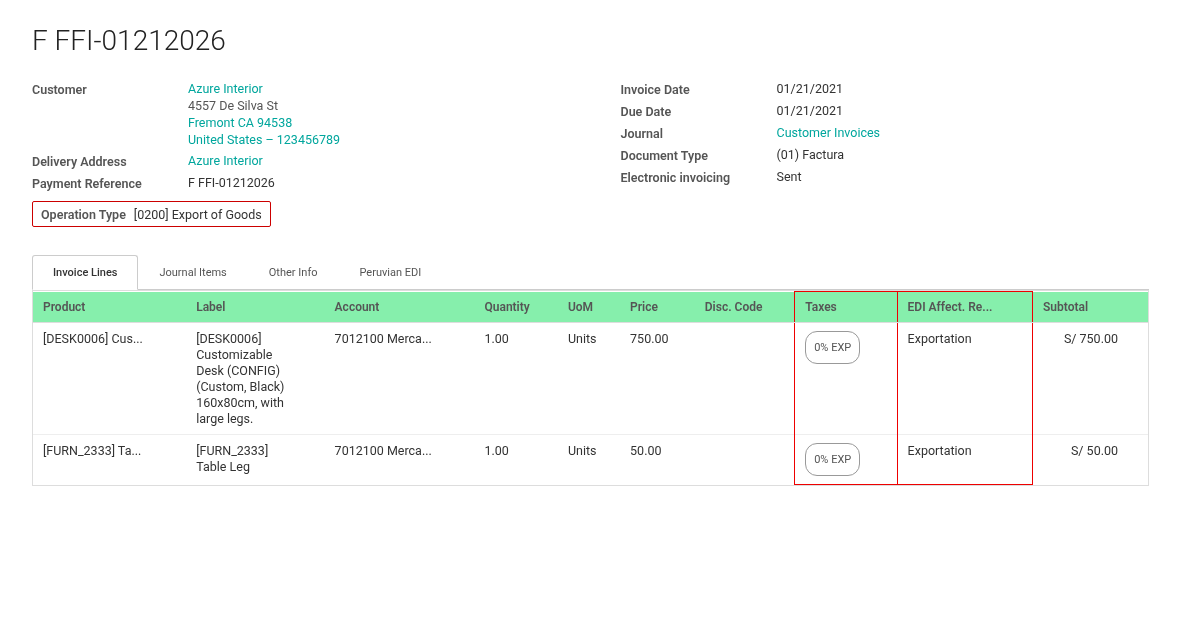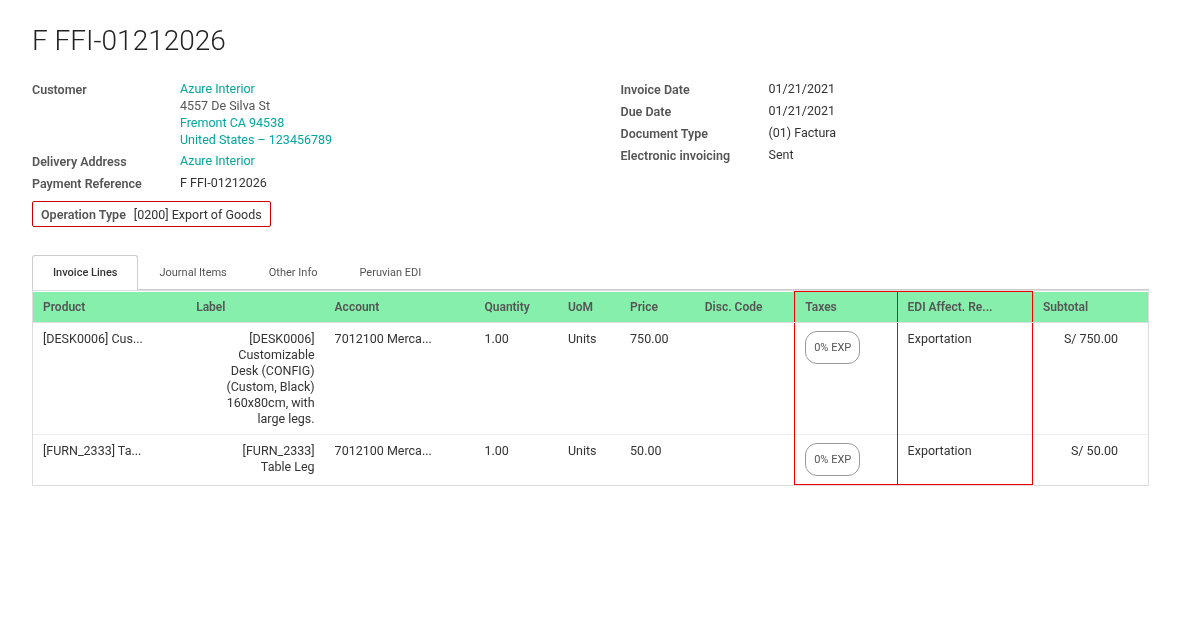--- a/index.html
+++ b/index.html
@@ -2,21 +2,21 @@
 <html><head>
   <meta charset="utf-8">
   <style>
     * { box-sizing: border-box; margin: 0; padding: 0; }
     body { font-family: -apple-system, BlinkMacSystemFont, 'Segoe UI', Roboto, sans-serif; font-size: 13px; color: #333; background: #fff; padding: 24px 32px; }
 
     .page-title { font-size: 28px; font-weight: 300; color: #222; margin-bottom: 24px; }
 
     .form-section { display: flex; gap: 60px; margin-bottom: 28px; }
     .form-col { flex: 1; }
-    .form-row { display: flex; gap: 8px; margin-bottom: 6px; align-items: flex-start; }
+    .form-row { display: flex; gap: 16px; margin-bottom: 6px; align-items: flex-start; }
     .form-label { font-weight: 600; color: #555; min-width: 140px; font-size: 12.5px; padding-top: 1px; }
     .form-value { color: #333; font-size: 12.5px; }
     .form-value.link { color: #01a69d; cursor: pointer; }
     .form-value.address-block { display: flex; flex-direction: column; gap: 2px; }
     .form-value.address-block span.link { color: #01a69d; }
     .form-value.address-block span { color: #555; }
 
     .tabs { display: flex; border-bottom: 1px solid #ccc; margin-bottom: 0; }
     .tab { padding: 10px 20px; cursor: pointer; font-size: 11px; color: #555; border: 1px solid transparent; border-bottom: none; margin-bottom: -1px; }
     .tab.active { border: 1px solid #ccc; border-bottom: 1px solid #fff; color: #333; font-weight: 500; background: #fff; border-radius: 3px 3px 0 0; }
@@ -30,21 +30,21 @@
     tbody tr:last-child { border-bottom: none; margin-top: 8px; }
     tbody td { padding: 8px 10px; font-size: 12.5px; color: #333; }
     tbody td.highlighted { border-left: 1.5px solid #e00; border-right: 1.5px solid #e00; }
     tbody tr:last-child td.highlighted { border-bottom: 1.5px solid #e00; }
 
     .tax-badge { display: inline-block; border: 1px solid #999; border-radius: 12px; padding: 9px 8px; font-size: 11px; color: #555; margin-right: 4px; white-space: nowrap; }
 
     .subtotal-cell { text-align: right; white-space: nowrap; }
 
     .label-multiline { display: flex; flex-direction: column; gap: 1px; }
-    .label-multiline span { display: block; text-align: right; }
+    .label-multiline span { display: block; }
   </style>
 </head>
 <body>
 
 <h1 class="page-title">F FFI-01212026</h1>
 
 <div class="form-section">
 
   <div class="form-col">
     <div class="form-row">
@@ -71,20 +71,24 @@
   </div>
 
   <div class="form-col">
     <div class="form-row">
       <div class="form-label">Invoice Date</div>
       <div class="form-value">01/21/2021</div>
     </div>
     <div class="form-row">
       <div class="form-label">Due Date</div>
       <div class="form-value">01/21/2021</div>
+    </div>
+    <div class="form-row">
+      <div class="form-label">Journal</div>
+      <div class="form-value link">Customer Invoices</div>
     </div>
     <div class="form-row">
       <div class="form-label">Document Type</div>
       <div class="form-value">(01) Factura</div>
     </div>
     <div class="form-row">
       <div class="form-label">Electronic invoicing</div>
       <div class="form-value">Sent</div>
     </div>
   </div>

